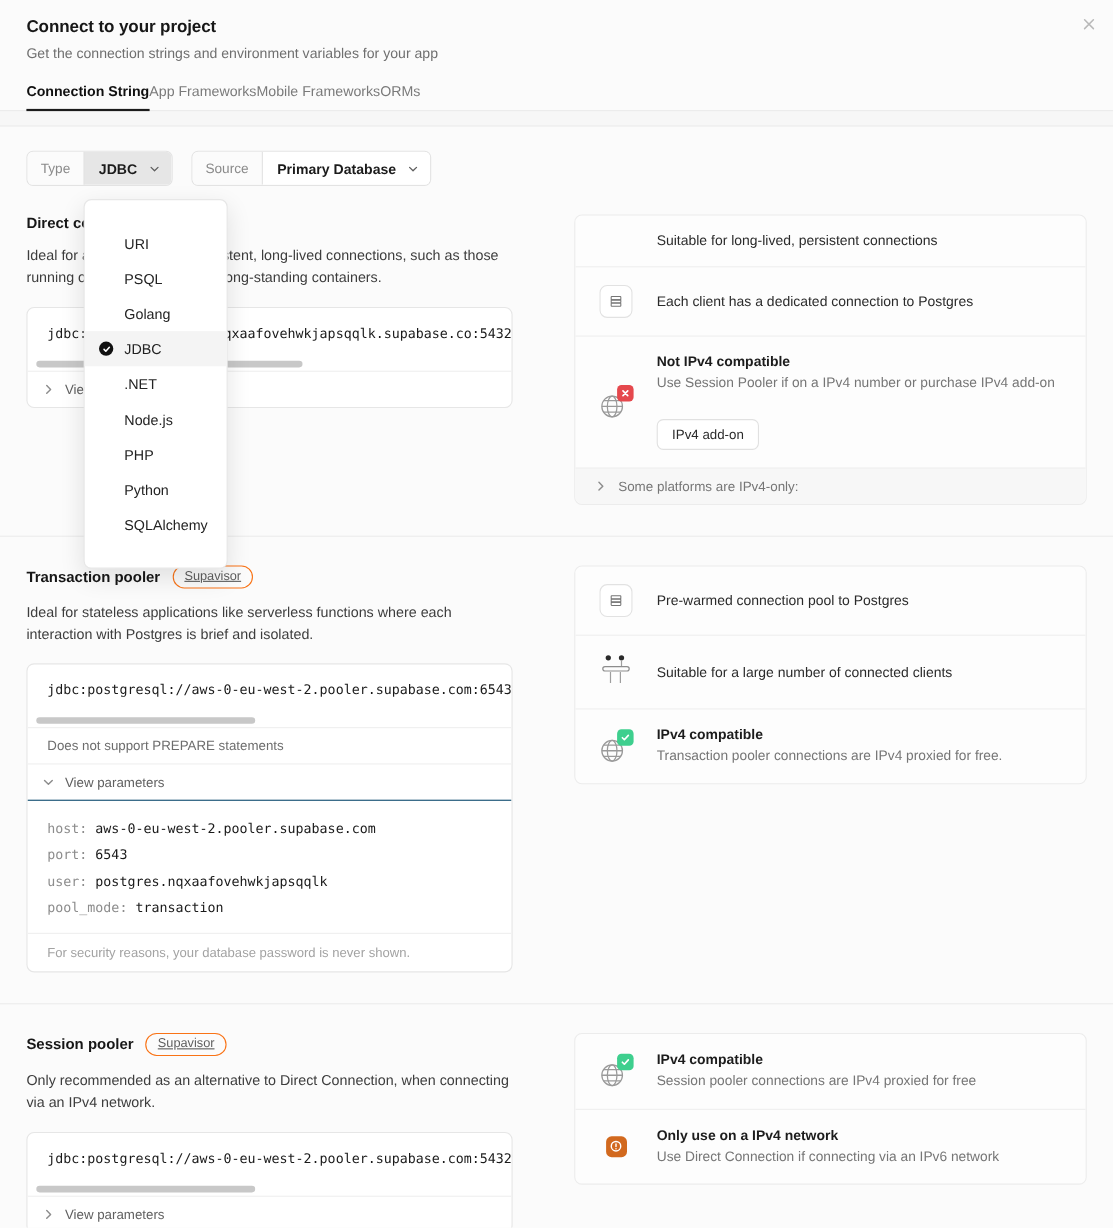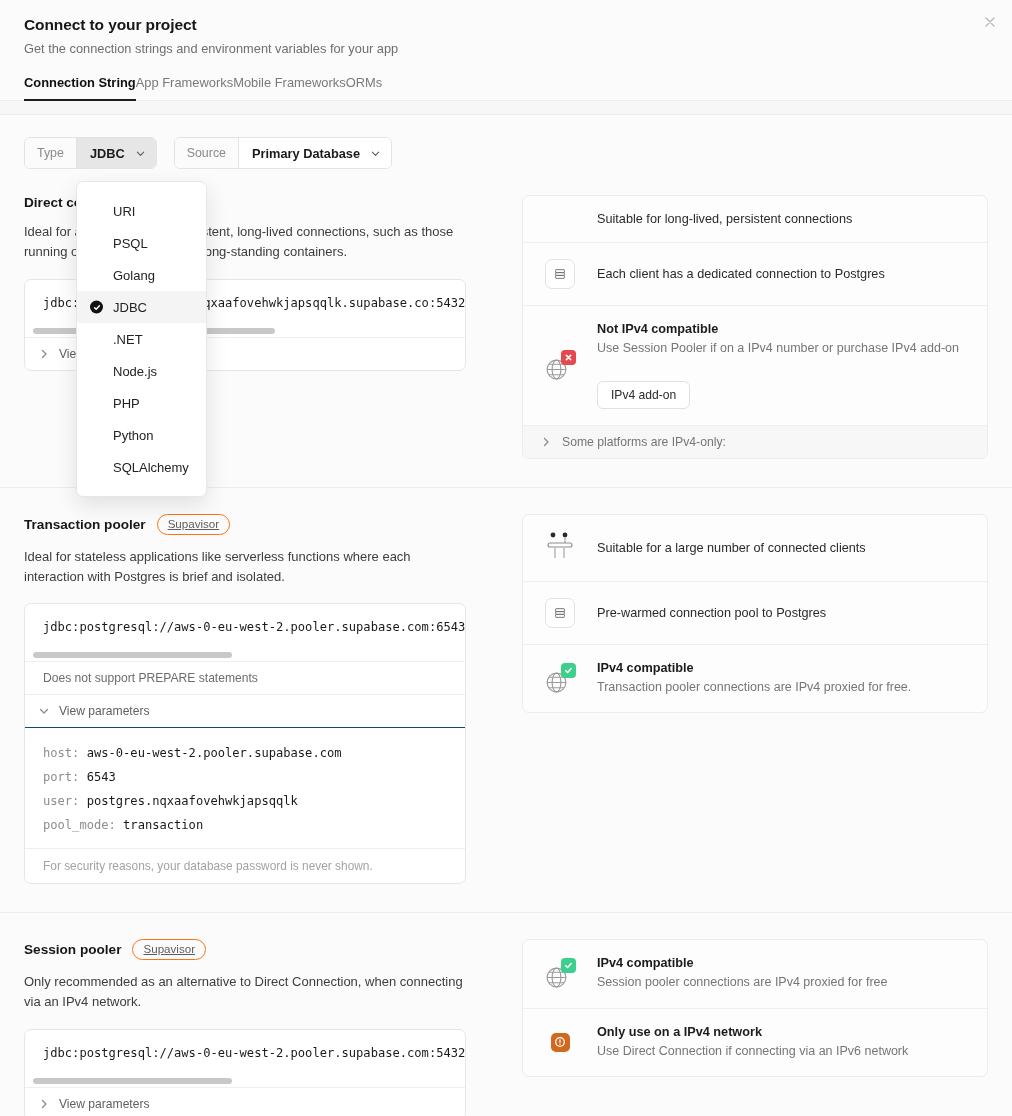--- a/index.html
+++ b/index.html
@@ -51,21 +51,21 @@
     font-size: 12.8px; font-weight: 700; color: #1b1b1b; cursor: pointer;
     border-left: 1px solid #e3e3e3; background: #fff;
   }
   .ctl-value.open { background: #e6e6e6; }
   .chev { width: 9px; height: 9px; flex: 0 0 auto; color: #5e5e5e; }
 
   
   .dropdown {
     position: absolute; left: 76px; top: 181px; width: 131px;
     background: #fff; border: 1px solid #e7e7e7; border-radius: 7px;
-    box-shadow: 0 8px 22px rgba(0,0,0,.11); padding: 13px 0; z-index: 40;
+    box-shadow: 0 8px 22px rgba(0,0,0,.11); padding: 23px 0; z-index: 40;
   }
   .dd-item {
     height: 32px; display: flex; align-items: center;
     padding-left: 36px; font-size: 13px; color: #232323; cursor: pointer; position: relative;
   }
   .dd-item.selected { background: #f4f4f4; }
   .dd-check {
     position: absolute; left: 13px; top: 50%; transform: translateY(-50%);
     width: 13px; height: 13px; border-radius: 50%; background: #111;
     display: flex; align-items: center; justify-content: center;
@@ -326,48 +326,48 @@
             <span class="param-val">transaction</span>
           </div>
         </div>
         <div class="code-foot">For security reasons, your database password is never shown.</div>
       </div>
     </div>
     <div class="col-right">
       <div class="info-card">
         <div class="info-row">
           <div class="info-icon">
+            <span class="icon-box">
+              <svg viewBox="0 0 16 16" width="14" height="14" fill="none" stroke="#757575" stroke-width="1.1">
+                <rect x="3" y="3" width="10" height="3.4" rx="0.6"></rect>
+                <rect x="3" y="6.4" width="10" height="3.2" rx="0.6"></rect>
+                <rect x="3" y="9.6" width="10" height="3.4" rx="0.6"></rect>
+              </svg>
+            </span>
+          </div>
+          <div class="info-body">
+            <div class="info-plain">Pre-warmed connection pool to Postgres</div>
+          </div>
+        </div>
+        <div class="info-row">
+          <div class="info-icon">
             <svg width="30" height="34" viewBox="0 0 30 34" fill="none" stroke="#8d8d8d" stroke-width="1.1">
               <circle cx="8" cy="4" r="2.4" fill="#2a2a2a" stroke="none"></circle>
               <circle cx="20" cy="4" r="2.4" fill="#2a2a2a" stroke="none"></circle>
               <path d="M20 7 V12" stroke="#9e9e9e"></path>
               <rect x="3" y="12" width="24" height="4" rx="2" fill="#fdfdfd"></rect>
               <path d="M10 17 V27 M19 17 V27" stroke="#9e9e9e"></path>
             </svg>
           </div>
           <div class="info-body">
             <div class="info-plain">Suitable for a large number of connected clients</div>
           </div>
         </div>
         <div class="info-row">
           <div class="info-icon">
-            <span class="icon-box">
-              <svg viewBox="0 0 16 16" width="14" height="14" fill="none" stroke="#757575" stroke-width="1.1">
-                <rect x="3" y="3" width="10" height="3.4" rx="0.6"></rect>
-                <rect x="3" y="6.4" width="10" height="3.2" rx="0.6"></rect>
-                <rect x="3" y="9.6" width="10" height="3.4" rx="0.6"></rect>
-              </svg>
-            </span>
-          </div>
-          <div class="info-body">
-            <div class="info-plain">Pre-warmed connection pool to Postgres</div>
-          </div>
-        </div>
-        <div class="info-row">
-          <div class="info-icon">
             <span class="badge-globe">
               <svg class="gicon" viewBox="0 0 24 24" fill="none" stroke="currentColor" stroke-width="1.1">
                 <circle cx="12" cy="12" r="9"></circle>
                 <ellipse cx="12" cy="12" rx="4.2" ry="9"></ellipse>
                 <path d="M3 12 H21 M4.6 7 H19.4 M4.6 17 H19.4"></path>
               </svg>
               <span class="bmark" style="background:#3ecf8e">
                 <svg viewBox="0 0 10 10" fill="none" stroke="currentColor" stroke-width="1.7" stroke-linecap="round" stroke-linejoin="round">
                     <path d="M2 5.2 L4 7.2 L8 2.8"></path>
                   </svg>

